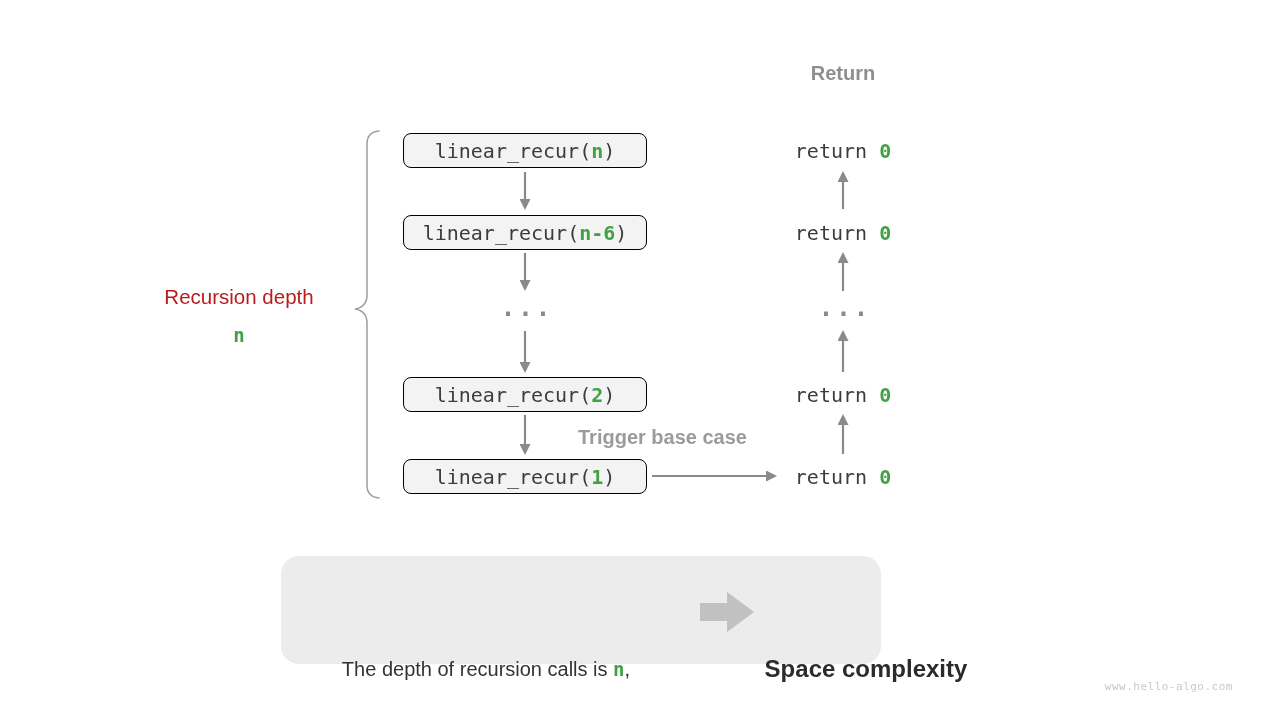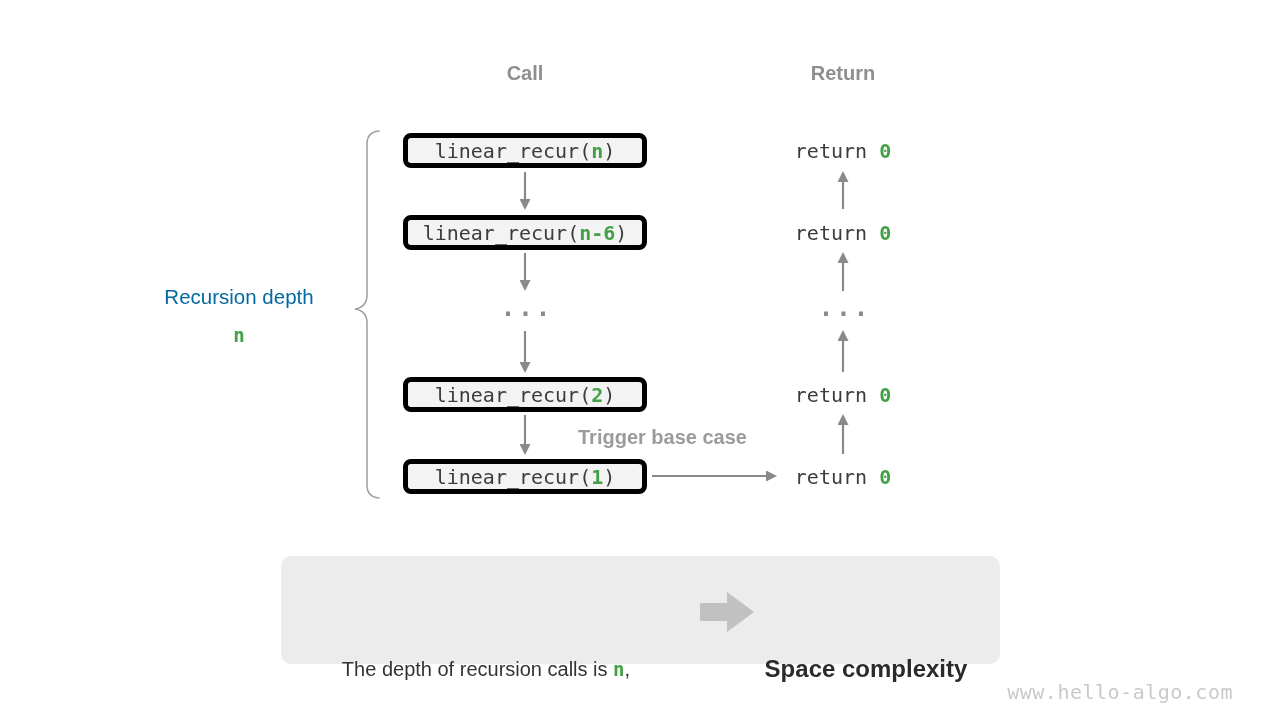--- a/index.html
+++ b/index.html
@@ -11,78 +11,77 @@
   .canvas{
     position:relative;width:1280px;height:720px;background:#ffffff;overflow:hidden;
     font-family:"Liberation Sans", sans-serif;
   }
   .col-header{
     position:absolute;width:200px;text-align:center;
     font-size:20px;font-weight:bold;color:#8f8f8f;line-height:24px;
   }
   .code-box{
     position:absolute;left:403px;width:244px;height:35px;box-sizing:border-box;
-    background:#f3f3f3;border:5px solid #000000;border-radius:8px;
+    background:#f3f3f3;border:1px solid #000000;border-radius:8px;
     display:flex;align-items:center;justify-content:center;
     font-family:"DejaVu Sans Mono", monospace;font-size:20px;color:#3c3c3c;
     white-space:pre;
   }
   .return-row{
     position:absolute;left:721px;width:244px;height:35px;
     display:flex;align-items:center;justify-content:center;
     font-family:"DejaVu Sans Mono", monospace;font-size:20px;color:#3c3c3c;
     white-space:pre;
   }
   .arg{color:var(--green);font-weight:bold;}
   .dots{
     position:absolute;transform:translate(-50%,-62%);
     font-family:"DejaVu Sans Mono", monospace;font-weight:bold;font-size:24px;
     letter-spacing:3px;color:#8a8a8a;
   }
   .depth-label{
     position:absolute;left:89px;top:285px;width:300px;text-align:center;
-    font-size:20.5px;color:#0369a1;line-height:24px;
+    font-size:20.5px;color:#b91c1c;line-height:24px;
   }
   .depth-value{
     position:absolute;left:89px;top:324px;width:300px;text-align:center;
     font-family:"DejaVu Sans Mono", monospace;font-size:19px;font-weight:bold;
     color:var(--green);line-height:22px;
   }
   .trigger-label{
     position:absolute;left:578px;top:425px;width:260px;text-align:left;
     font-size:20px;font-weight:bold;color:#9b9b9b;line-height:24px;
   }
   .summary-box{
-    position:absolute;left:281px;top:556px;width:719px;height:108px;
-    background:#ececec;border-radius:10px;
+    position:absolute;left:281px;top:556px;width:600px;height:108px;
+    background:#ececec;border-radius:18px;
   }
   .sum-left{
     position:absolute;left:10px;top:18px;width:390px;text-align:center;
     font-size:20px;color:#333;line-height:38px;white-space:pre;
   }
   .sum-left .mono-n{font-family:"DejaVu Sans Mono", monospace;font-size:19px;color:var(--green);font-weight:bold;}
   .sum-right{
     position:absolute;left:445px;top:18px;width:280px;text-align:center;
     line-height:38px;white-space:pre;
   }
   .sum-title{font-size:24px;font-weight:bold;color:#2b2b2b;}
   .fat-arrow{position:absolute;left:419px;top:36px;}
   .watermark{
     position:absolute;top:680px;right:47px;
-    font-family:"DejaVu Sans Mono", monospace;font-size:20px;letter-spacing:0.5px;
+    font-family:"DejaVu Sans Mono", monospace;font-size:11px;letter-spacing:0.5px;
     color:#c9c9c9;
   }
   .overlay{position:absolute;left:0;top:0;width:1280px;height:720px;pointer-events:none;}
 </style>
 </head>
 <body>
 
 <div class="canvas">
 
-  <div class="col-header" style="left:425px;top:61px">Call</div>
   <div class="col-header" style="left:743px;top:61px">Return</div>
 
   <div class="code-box" style="top:133px"><span>linear_recur(</span><span class="arg">n</span><span>)</span></div>
   <div class="code-box" style="top:215px"><span>linear_recur(</span><span class="arg">n-6</span><span>)</span></div>
   <div class="code-box" style="top:377px"><span>linear_recur(</span><span class="arg">2</span><span>)</span></div>
   <div class="code-box" style="top:459px"><span>linear_recur(</span><span class="arg">1</span><span>)</span></div>
 
   <div class="dots" style="left:527px;top:311px">...</div>
 
   <div class="return-row" style="top:133px"><span>return </span><span class="arg">0</span></div>

